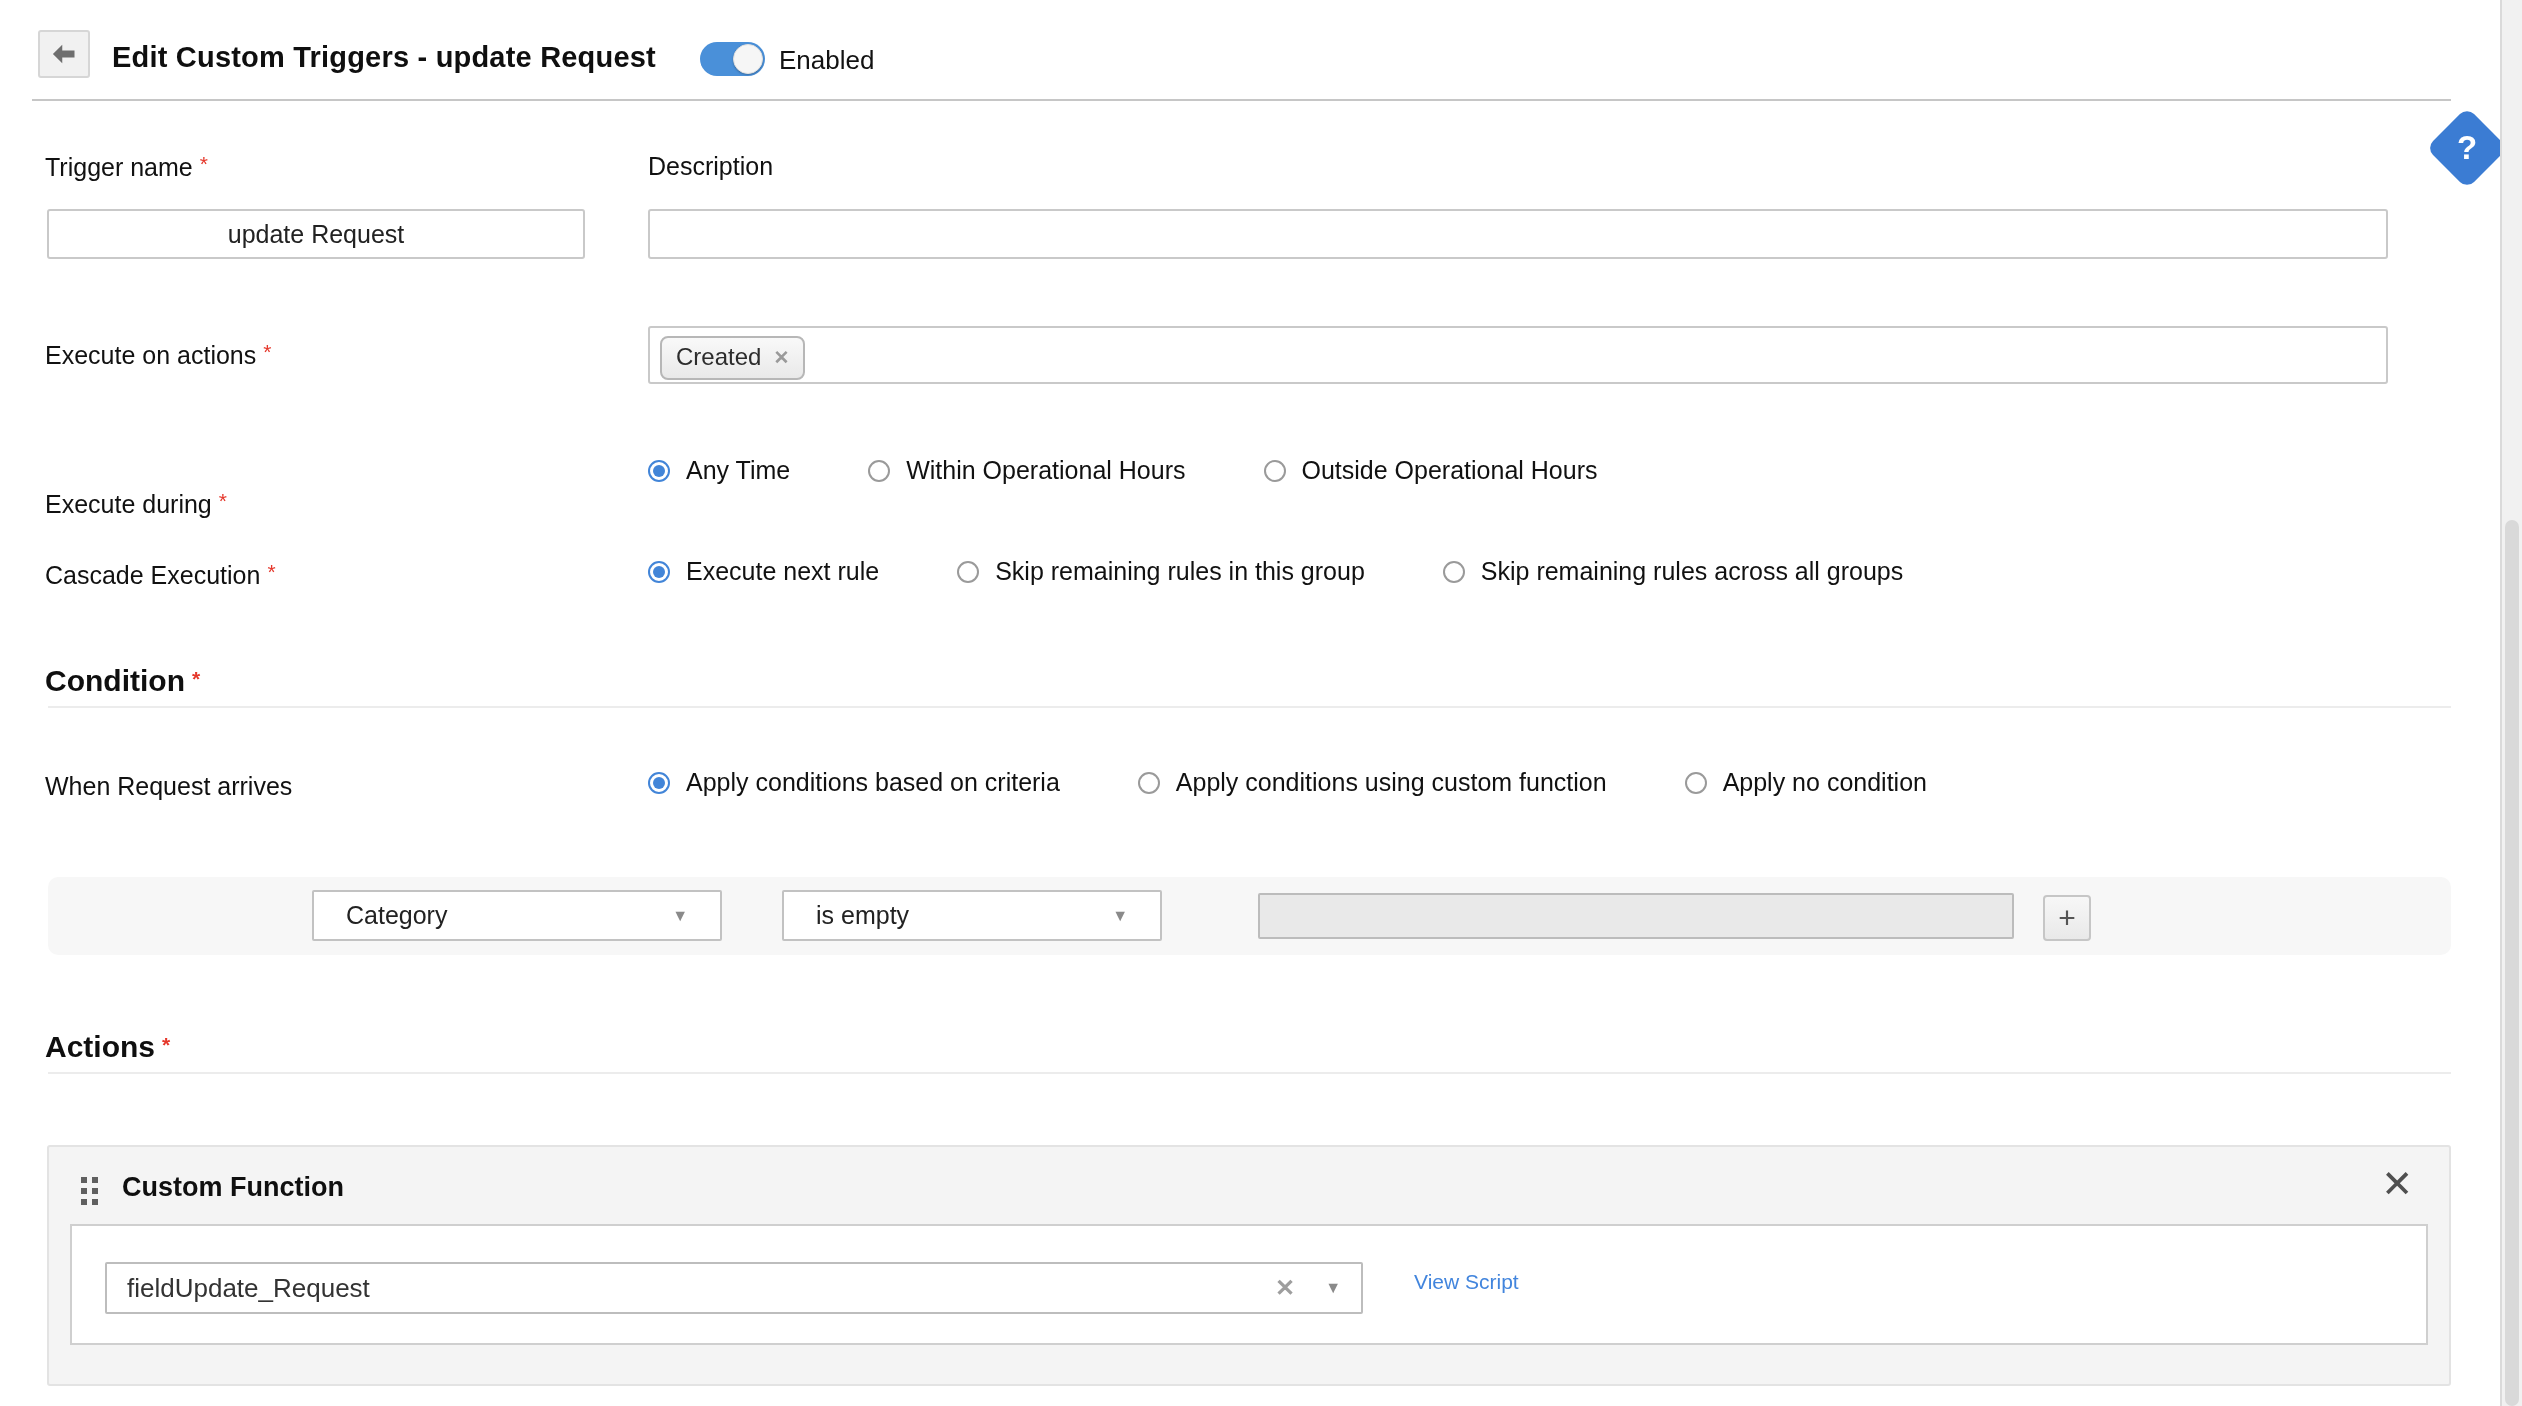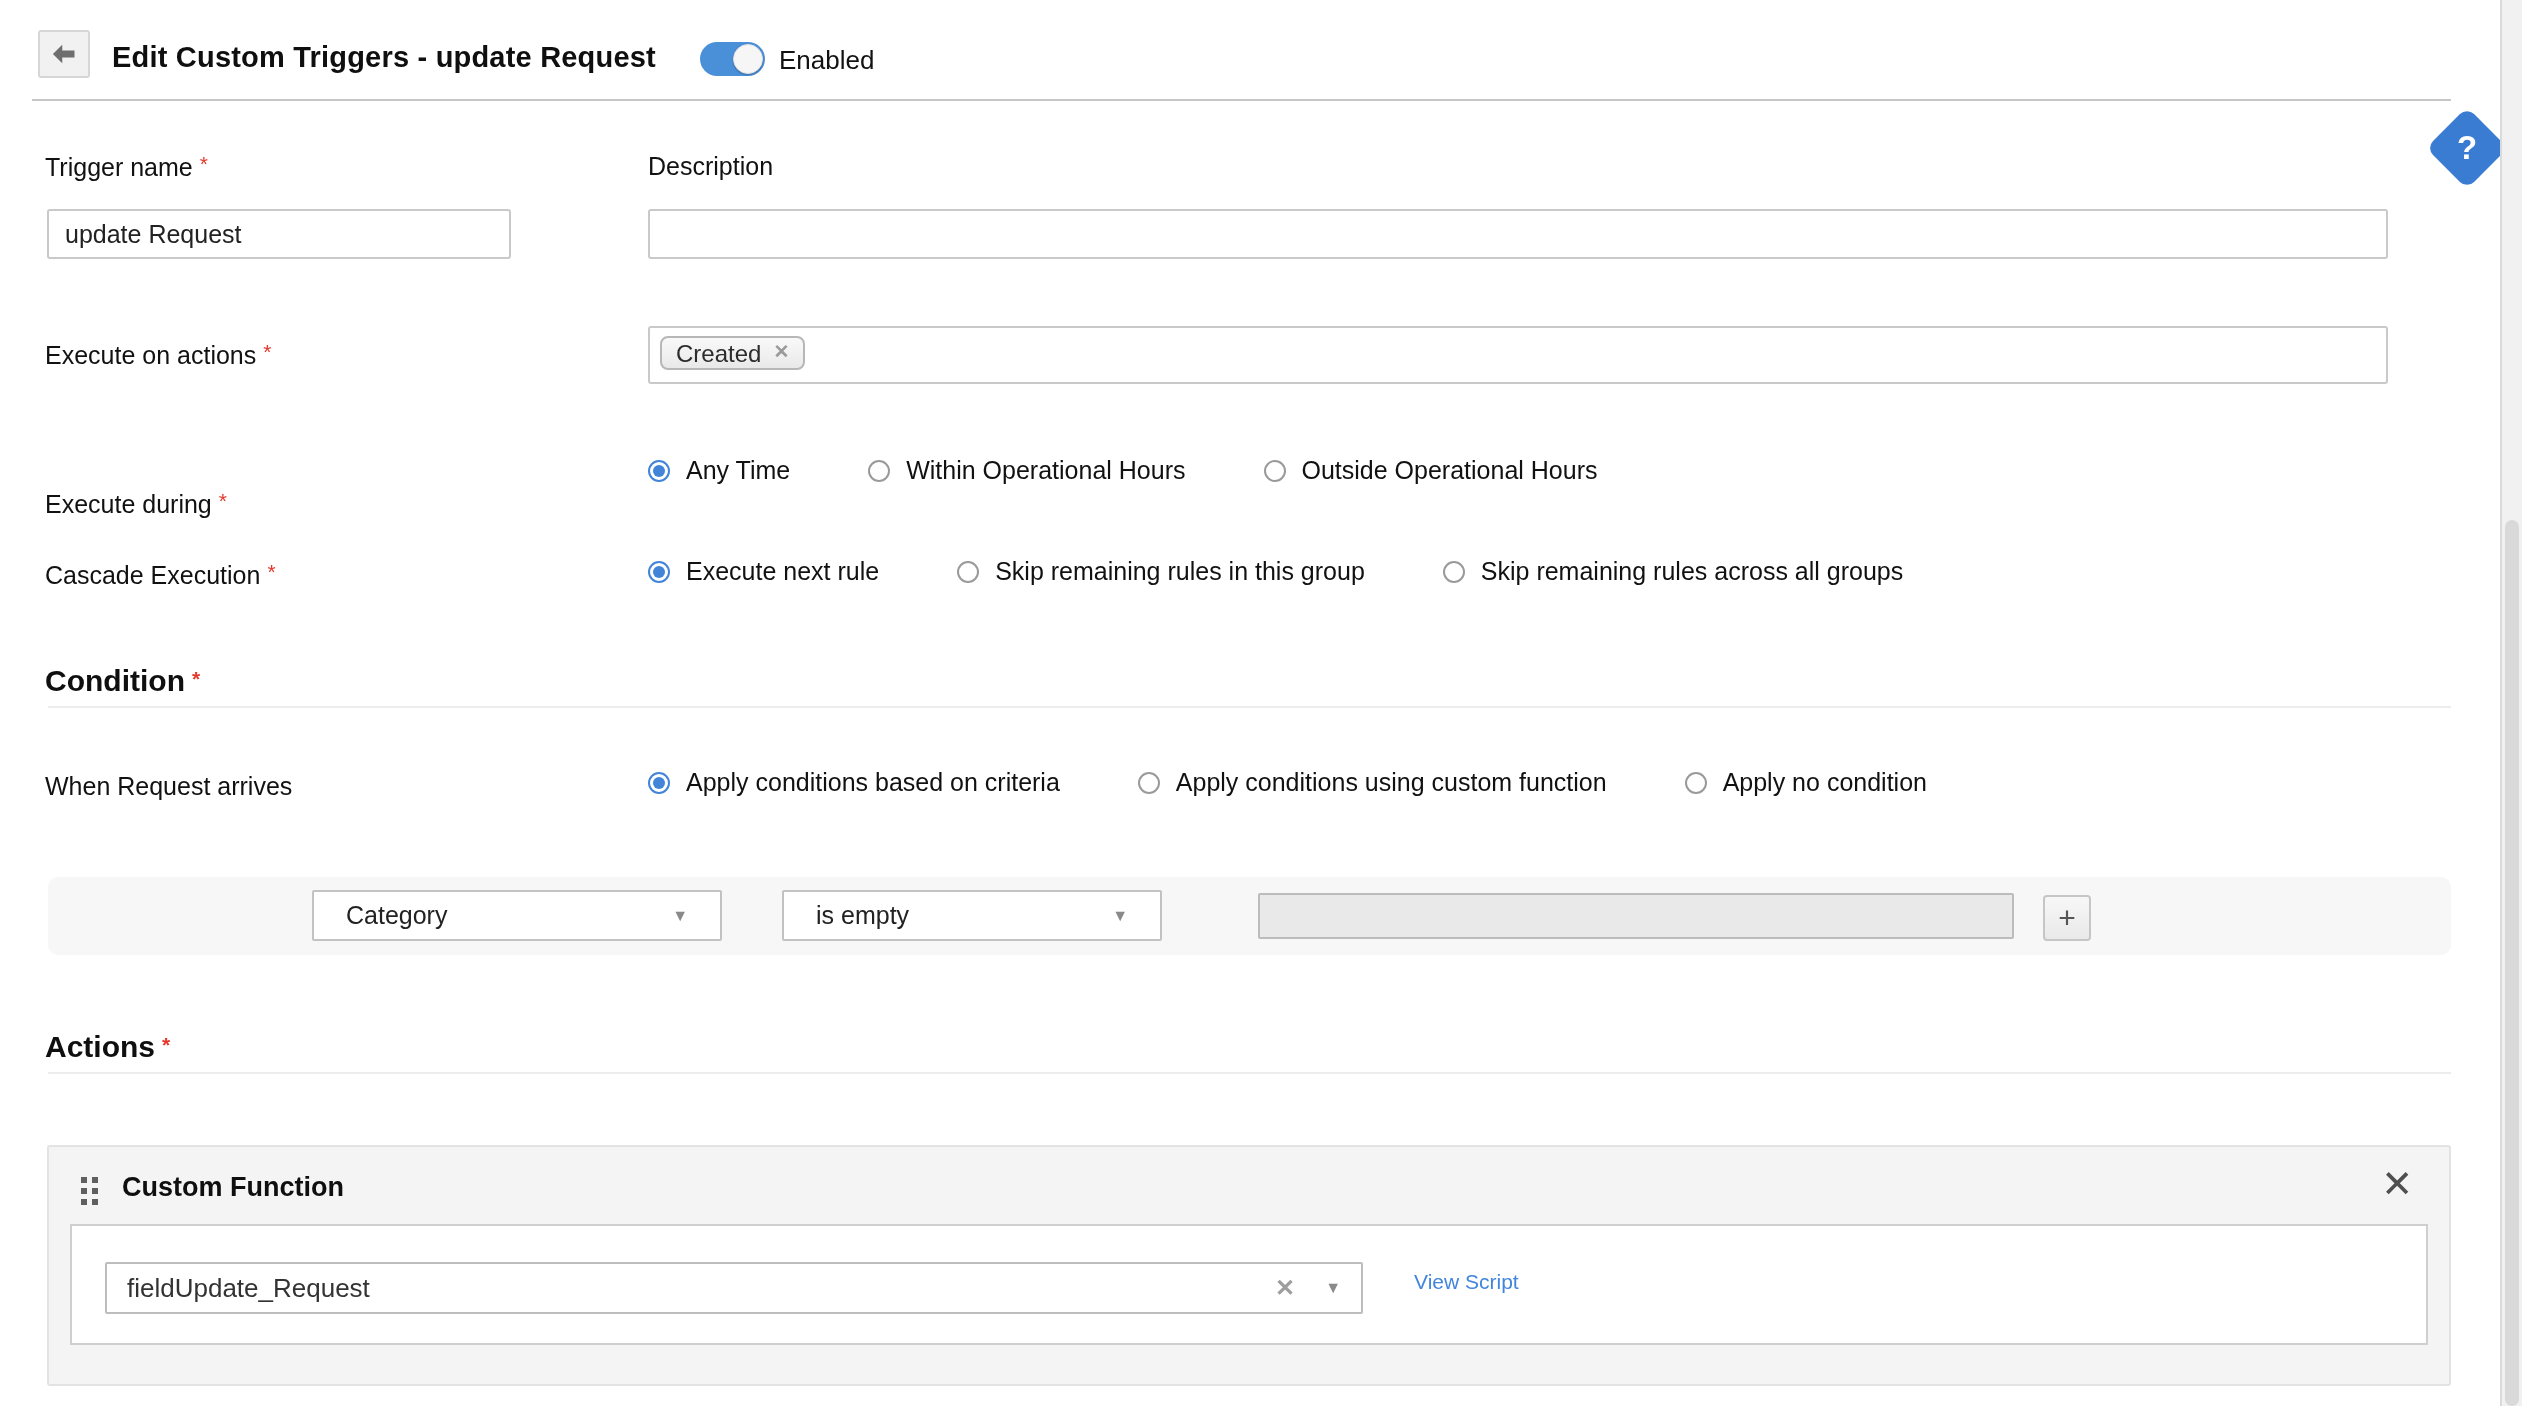--- a/index.html
+++ b/index.html
@@ -96,23 +96,23 @@
   }
   .multiselect {
     position: absolute; left: 648px; top: 326px;
     width: 1740px; height: 58px;
     border: 2px solid #c9c9c9; border-radius: 3px;
     background: #fff;
     display: flex; align-items: flex-start;
     padding: 8px 10px;
   }
   .chip {
-    display: inline-flex; 
+    display: inline-flex; align-items: center;
     padding: 2px 14px 4px 14px;
-    height: 34px;
+    height: 44px;
     background: linear-gradient(#f9f9f9, #e9e9e9);
     border: 2px solid #b7b7b7;
     border-radius: 8px;
     font-size: 24px; color: #2c2c2c;
     cursor: default;
   }
   .chip .chip-x {
     margin-left: 12px; font-size: 19px; color: #9a9a9a; font-weight: bold;
     cursor: pointer;
   }
@@ -240,21 +240,21 @@
   <div class="header-divider"></div>
 
   <div class="help-tab">
     <span>?</span>
   </div>
   <div class="scrollbar-track">
     <div class="scrollbar-thumb"></div>
   </div>
 
   <div class="flabel" style="left:45px; top:152px;"><span>Trigger name</span><span class="req">*</span></div>
-  <input class="tinput" style="left: 47px; top: 209px; width: 464px;" value="update Request">
+  <input class="tinput" style="left: 47px; top: 209px; width: 538px; text-align: center;" value="update Request">
 
   <div class="flabel" style="left:648px; top:152px;"><span>Description</span></div>
   <input class="tinput" style="left: 648px; top: 209px; width: 1740px;" value="">
 
   <div class="flabel" style="left:45px; top:340px;"><span>Execute on actions</span><span class="req">*</span></div>
   <div class="multiselect">
     <span class="chip">
       <span>Created</span>
       <span class="chip-x">✕</span>
     </span>

